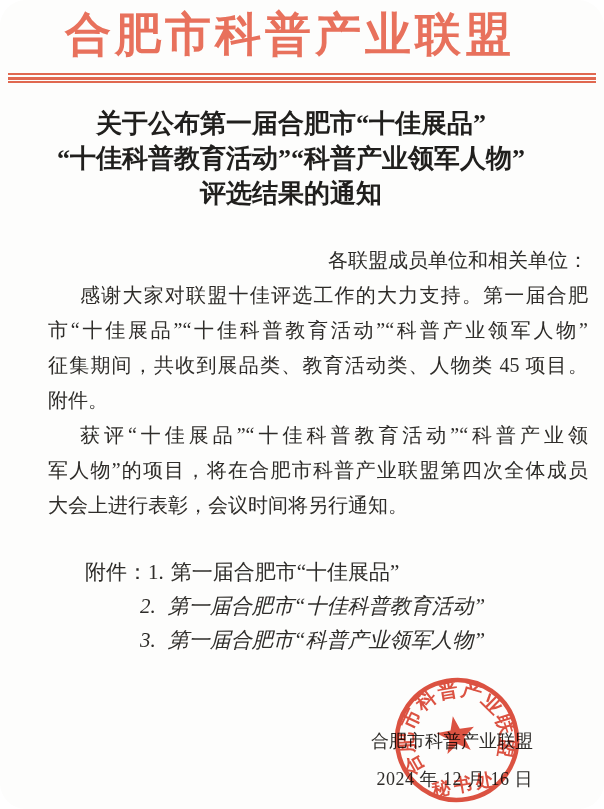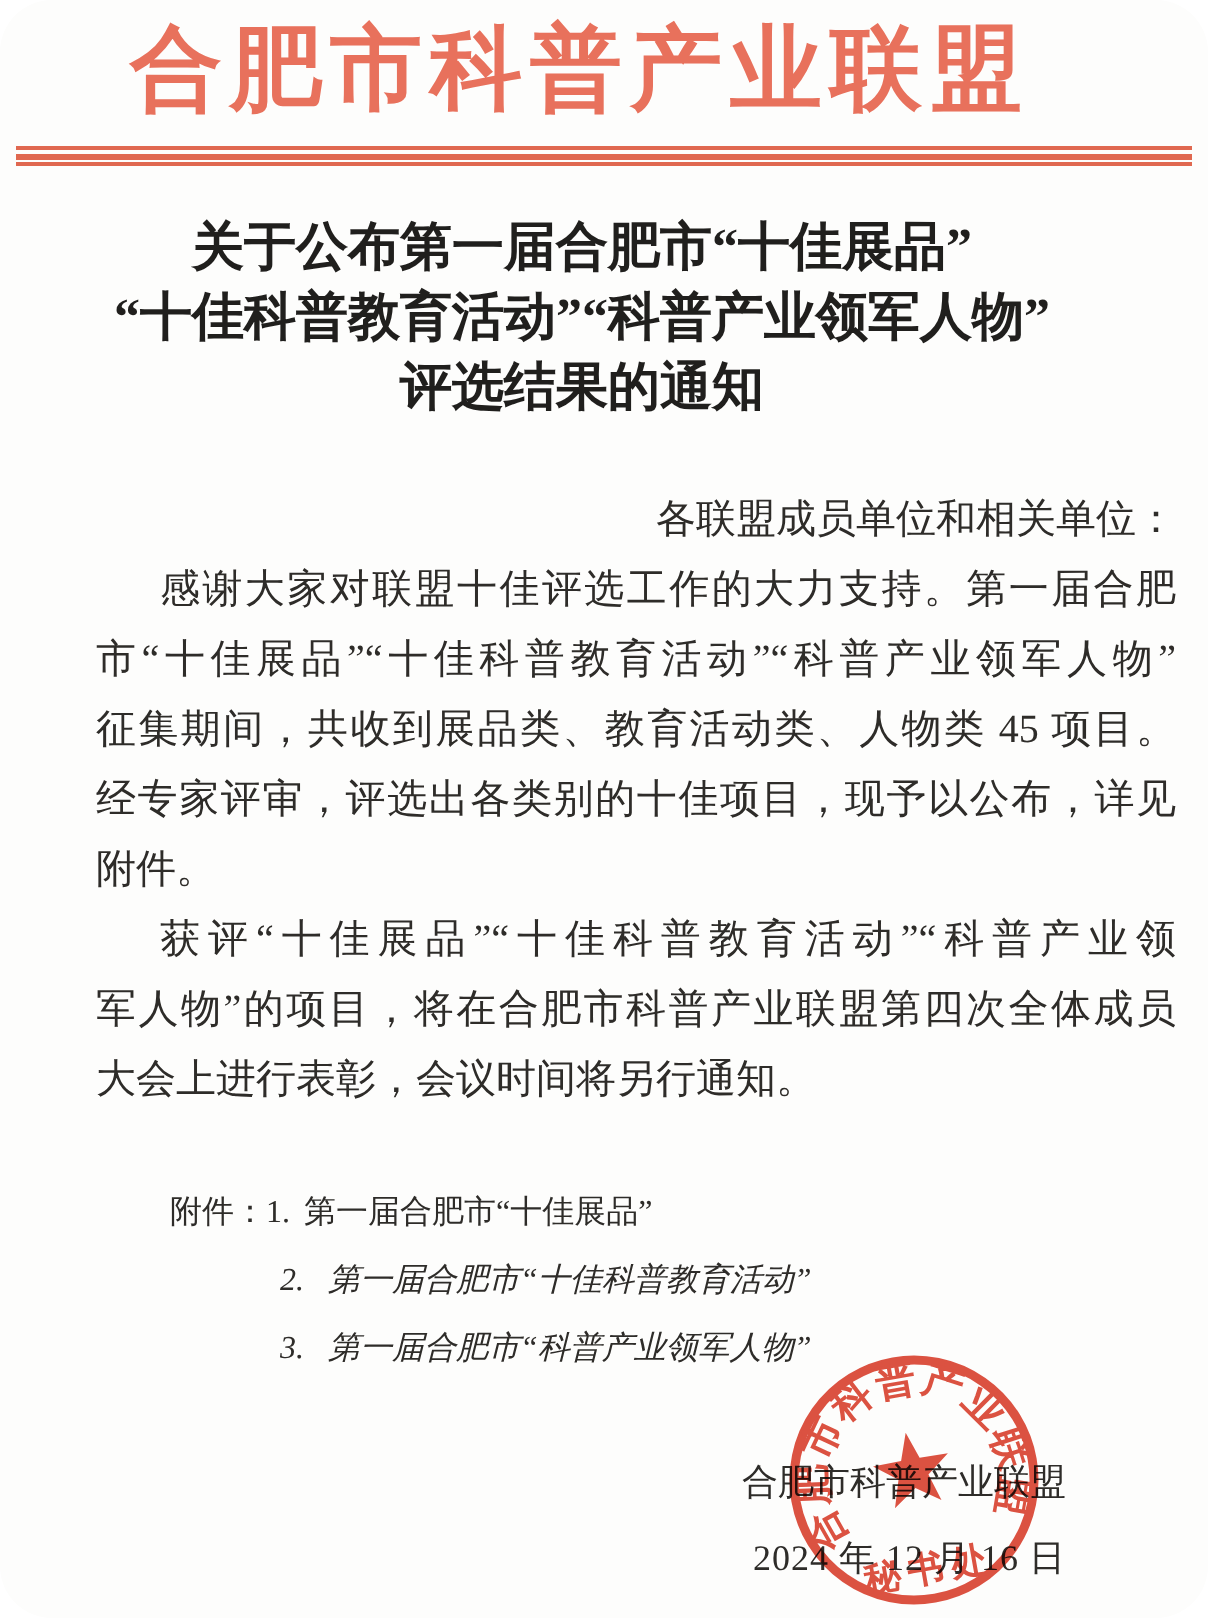--- a/index.html
+++ b/index.html
@@ -65,21 +65,21 @@
     text-align: justify;
     text-align-last: justify;
     white-space: nowrap;
   }
   .bline.lastline { text-align: left; text-align-last: left; }
   .bline.ind { text-indent: 32px; }
   .salutation { text-align: right; }
   
   .attachments {
     margin: 32px 0 0 85px;
-    font-size: 16px;
+    font-size: 21px;
     line-height: 34px;
   }
   .att-row { white-space: nowrap; }
   .att-num { margin-right: 7px; }
   .att-row.shifted { margin-left: 55px; font-style: italic; }
   .att-row.shifted .att-num { margin-right: 12px; }
   
   .signature {
     position: absolute;
     top: 722px;
@@ -138,21 +138,20 @@
     <div>“十佳科普教育活动”“科普产业领军人物”</div>
     <div>评选结果的通知</div>
   </div>
 
   <div class="content">
     <div class="salutation">各联盟成员单位和相关单位：</div>
 
     <div class="bline ind">感谢大家对联盟十佳评选工作的大力支持。第一届合肥</div>
     <div class="bline">市“十佳展品”“十佳科普教育活动”“科普产业领军人物”</div>
     <div class="bline">征集期间，共收到展品类、教育活动类、人物类 45 项目。</div>
-    <div class="bline">经专家评审，评选出各类别的十佳项目，现予以公布，详见</div>
     <div class="bline lastline">附件。</div>
 
     <div class="bline ind">获评“十佳展品”“十佳科普教育活动”“科普产业领</div>
     <div class="bline">军人物”的项目，将在合肥市科普产业联盟第四次全体成员</div>
     <div class="bline lastline">大会上进行表彰，会议时间将另行通知。</div>
   </div>
 
   <div class="attachments">
     <div class="att-row">
       <span>附件：</span><span class="att-num">1.</span><span>第一届合肥市“十佳展品”</span>

